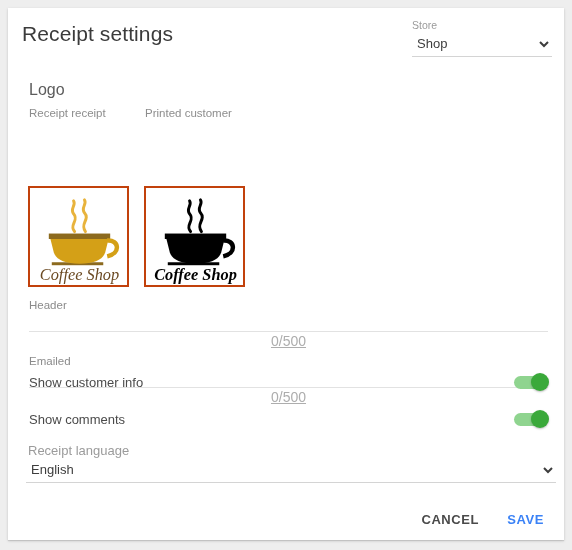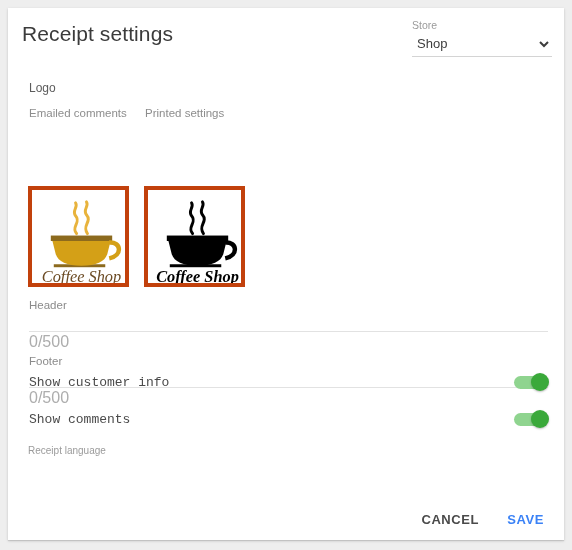--- a/index.html
+++ b/index.html
@@ -67,38 +67,38 @@
     appearance: auto;
     -webkit-appearance: menulist;
   }
 
   
   #logo-section { position: relative; }
   #logo-heading {
     position: absolute;
     left: 21px;
     top: 13px;
-    font-size: 12px;
+    font-size: 16px;
     color: #5c5c5c;
   }
   .logo-col-label {
     position: absolute;
     top: 39px;
     font-size: 11.5px;
     color: #8d8d8d;
   }
   #label-emailed { left: 21px; }
   #label-printed { left: 137px; }
 
   .logo-box {
     position: absolute;
     top: 118px;
     width: 101px;
     height: 101px;
-    border: 4px solid #c2410c;
+    border: 2px solid #c2410c;
     background: #ffffff;
     overflow: hidden;
   }
   #logo-box-emailed { left: 20px; }
   #logo-box-printed { left: 136px; }
   .logo-box svg { display: block; width: 99px; height: 99px; }
 
   
   .text-field-block {
     position: absolute;
@@ -118,25 +118,26 @@
     border: none;
     border-bottom: 1px solid #e2e2e2;
     outline: none;
     background: transparent;
     font-family: "Liberation Sans", sans-serif;
     font-size: 13px;
     color: #3d3d3d;
     padding: 0;
   }
   .tf-counter {
-    text-align: left;
-    font-size: 16px;
+    text-align: center;
+    font-size: 14px;
     color: #adadad;
     line-height: 17px;
     padding-top: 1px;
+    text-decoration: underline;
   }
 
   #field-header { top: 258px; }
   #field-footer { top: 314px; }
 
   
   .toggle-row {
     position: absolute;
     left: 21px;
     width: 519px;
@@ -144,21 +145,20 @@
   }
   #row-customer-info { top: 364px; }
   #row-comments { top: 401px; }
 
   .toggle-label {
     position: absolute;
     left: 0;
     top: 3px;
     font-size: 13px;
     color: #4a4a4a;
-    font-family: Liberation Mono, monospace;
   }
   .switch {
     position: absolute;
     right: 0;
     top: 3px;
     width: 34px;
     height: 14px;
     cursor: pointer;
   }
   .switch .track {
@@ -182,21 +182,21 @@
   }
 
   
   #lang-field {
     position: absolute;
     left: 18px;
     top: 436px;
     width: 530px;
   }
   #lang-label {
-    font-size: 10px;
+    font-size: 13px;
     color: #9b9b9b;
     line-height: 14px;
     padding-left: 2px;
   }
 
   
   #footer-actions {
     position: absolute;
     right: 14px;
     top: 500px;
@@ -229,22 +229,22 @@
         <option>Shop</option>
       </select>
     </div>
 
     <div id="page-title">Receipt settings</div>
   </div>
 
   <div id="logo-section">
     <div id="logo-heading">Logo</div>
 
-    <div class="logo-col-label" id="label-emailed">Emailed comments</div>
-    <div class="logo-col-label" id="label-printed">Printed settings</div>
+    <div class="logo-col-label" id="label-emailed">Receipt receipt</div>
+    <div class="logo-col-label" id="label-printed">Printed customer</div>
 
     <div class="logo-box" id="logo-box-emailed">
       <svg viewBox="0 0 100 100" xmlns="http://www.w3.org/2000/svg">
 
         <g fill="none" stroke="#e8b33c" stroke-width="3" stroke-linecap="round">
           <path d="M45 44 C 39 37, 50 33, 44 26 C 40 21, 47 17, 44 13"></path>
           <path d="M56 44 C 50 36, 61 32, 55 25 C 51 20, 58 16, 55 12"></path>
         </g>
 
         <rect x="22" y="75" width="52" height="3" fill="#8c6a1e"></rect>
@@ -274,21 +274,21 @@
     </div>
   </div>
 
   <div class="text-field-block" id="field-header">
     <div class="tf-label">Header</div>
     <input class="tf-input" type="text" placeholder="" style="">
     <div class="tf-counter">0/500</div>
   </div>
 
   <div class="text-field-block" id="field-footer">
-    <div class="tf-label">Footer</div>
+    <div class="tf-label">Emailed</div>
     <input class="tf-input" type="text" placeholder="" style="">
     <div class="tf-counter">0/500</div>
   </div>
 
   <div class="toggle-row" id="row-customer-info">
     <div class="toggle-label">Show customer info</div>
     <div class="switch">
       <div class="track"></div>
       <div class="knob" style="background: rgb(58, 169, 58);"></div>
     </div>
@@ -297,20 +297,23 @@
   <div class="toggle-row" id="row-comments">
     <div class="toggle-label">Show comments</div>
     <div class="switch">
       <div class="track"></div>
       <div class="knob" style="background: rgb(58, 169, 58);"></div>
     </div>
   </div>
 
   <div id="lang-field">
     <div id="lang-label">Receipt language</div>
+    <select class="native-select" id="lang-select">
+      <option>English</option>
+    </select>
   </div>
 
   <div id="footer-actions">
     <button class="flat-btn" id="cancel-button" style="color: rgb(74, 74, 74);">CANCEL</button>
     <button class="flat-btn" id="save-button" style="color: #3b82f6;">SAVE</button>
   </div>
 
 </div>
 
 </body></html>

